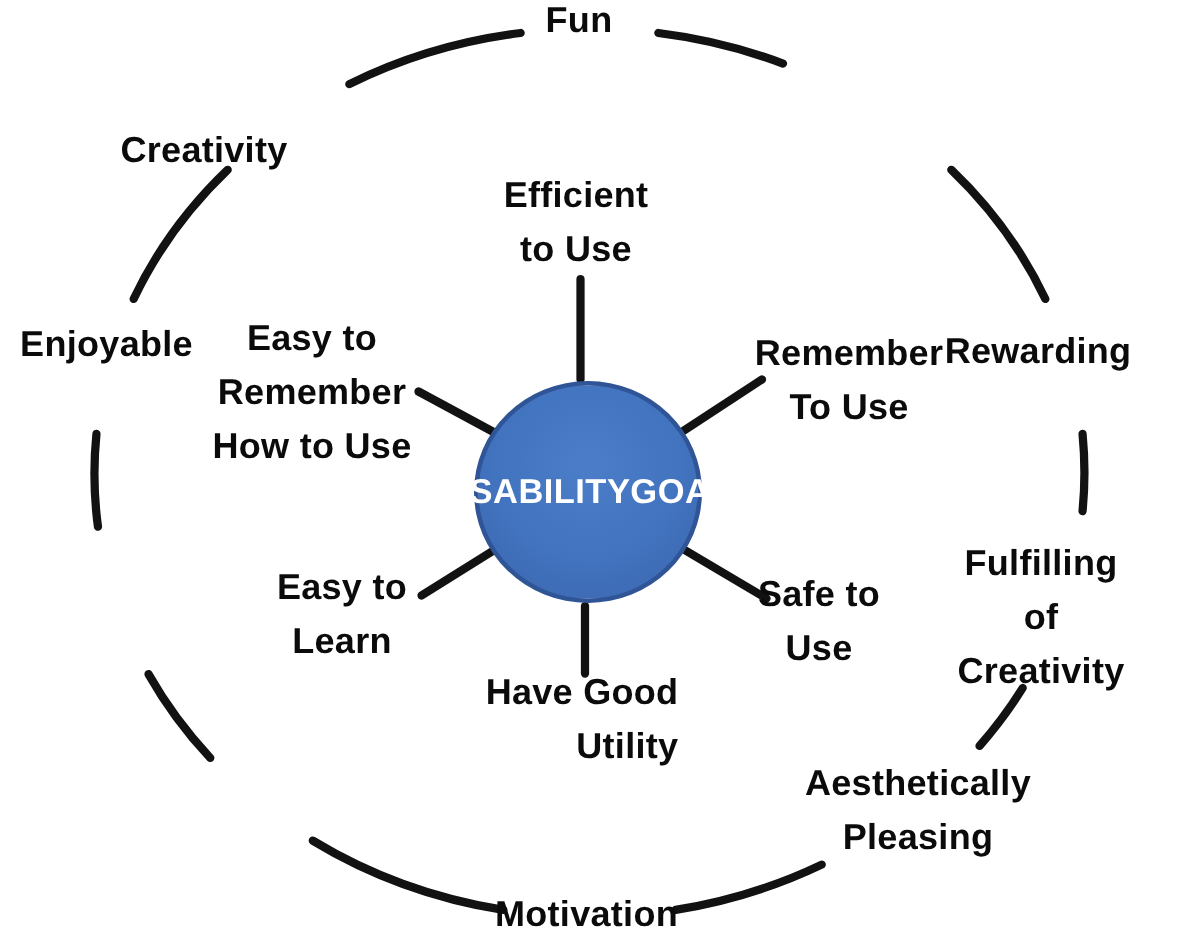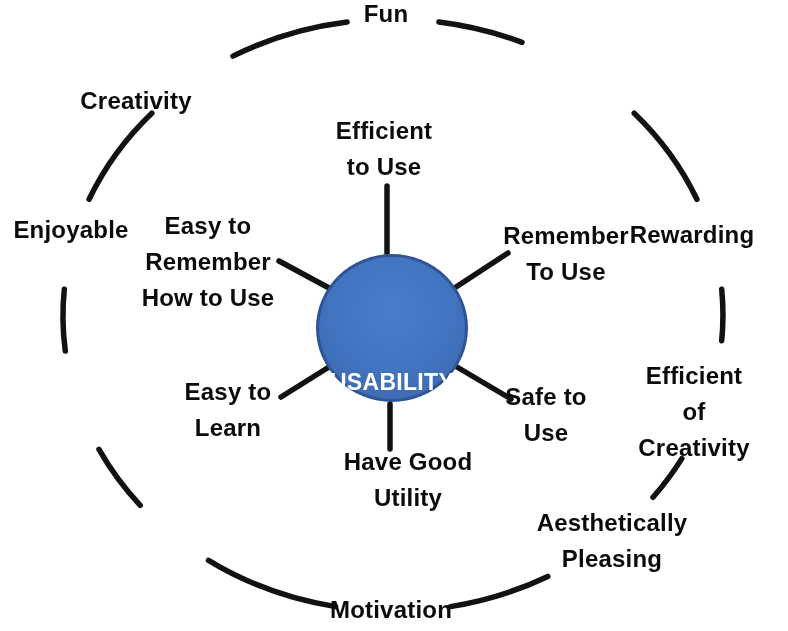--- a/index.html
+++ b/index.html
@@ -48,21 +48,21 @@
   .center-circle {
     position: absolute;
     left: 316px; top: 254px;
     width: 152px; height: 148px;
     border-radius: 50%;
     background: radial-gradient(circle at 50% 38%, #4c7dc9 0%, var(--center-fill) 55%, #3a64ac 100%);
     border: 3px solid var(--center-border);
     box-sizing: border-box;
     display: flex;
     flex-direction: row;
-    align-items: flex-end;
+    align-items: center;
     justify-content: center;
     color: var(--center-text);
     font-size: 23px;
     font-weight: 700;
     line-height: 1.45;
     letter-spacing: 0.3px;
   }
 </style>
 </head>
 <body>
@@ -87,39 +87,40 @@
       <line x1="508" y1="253" x2="456" y2="287"></line>
       <line x1="511" y1="399" x2="457" y2="367"></line>
       <line x1="390" y1="404" x2="390" y2="449"></line>
       <line x1="281" y1="397" x2="329" y2="367"></line>
       <line x1="279" y1="261" x2="329" y2="288"></line>
     </g>
   </svg>
 
   <div class="center-circle">
     <div>USABILITY</div>
+    <div>GOAL</div>
   </div>
 
   <div class="label" style="left:384px; top:149px;">Efficient
 to Use</div>
   <div class="label" style="left:566px; top:254px;">Remember
 To Use</div>
   <div class="label" style="left:546px; top:415px;">Safe to
 Use</div>
-  <div class="label" style="left:408px; top:480px;">Have Good
+  <div class="label" style="left:388px; top:480px;text-align:right;">Have Good
 Utility</div>
   <div class="label" style="left:228px; top:410px;">Easy to
 Learn</div>
   <div class="label" style="left:208px; top:262px;">Easy to
 Remember
 How to Use</div>
 
   <div class="label" style="left:386px; top:14px;">Fun</div>
   <div class="label" style="left:692px; top:235px;">Rewarding</div>
-  <div class="label" style="left:694px; top:412px;">Efficient of
+  <div class="label" style="left:694px; top:412px;">Fulfilling of
 Creativity</div>
   <div class="label" style="left:391px; top:610px;">Motivation</div>
   <div class="label" style="left:612px; top:541px;">Aesthetically
 Pleasing</div>
   <div class="label" style="left:71px;  top:230px;text-align:center;">Enjoyable</div>
   <div class="label" style="left:136px; top:101px;">Creativity</div>
 
 </div>
 
 </body></html>

